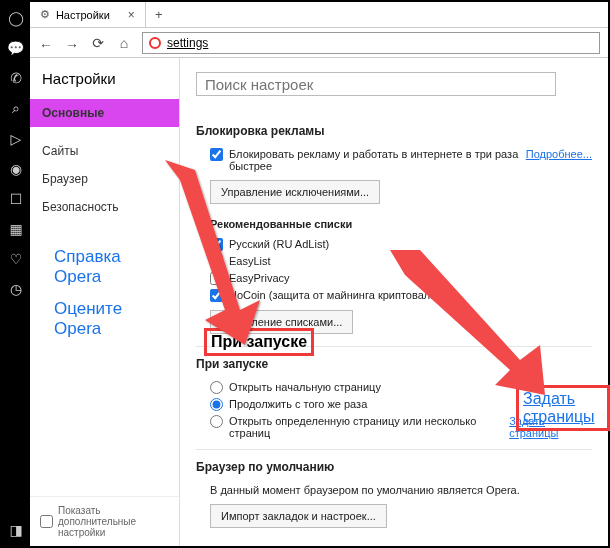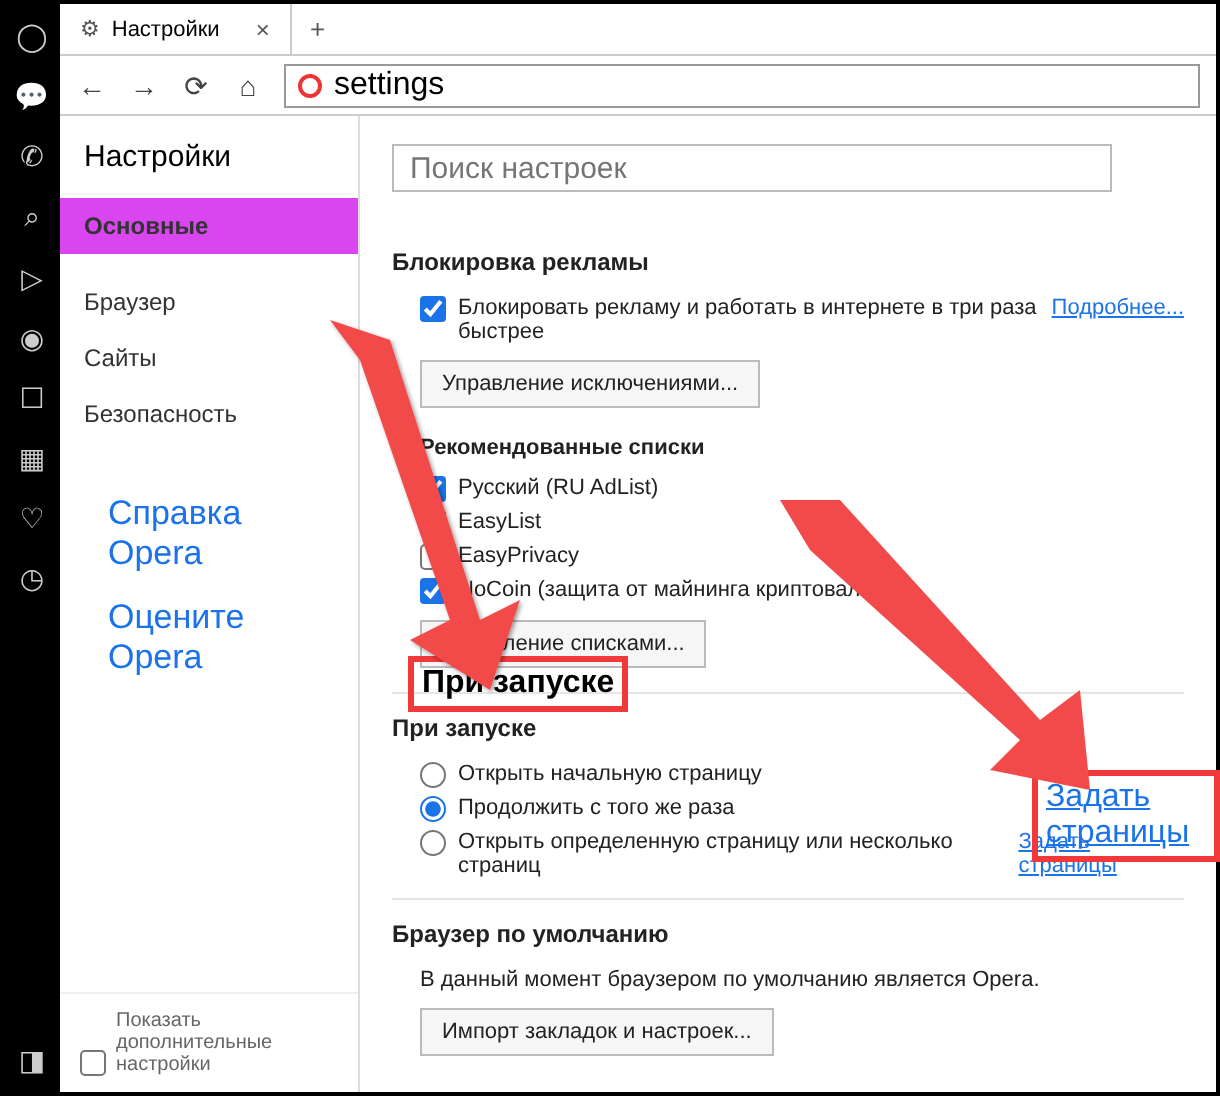--- a/index.html
+++ b/index.html
@@ -13,30 +13,30 @@
   .tabbar { height: 26px; background: #fff; border-bottom: 1px solid #ccc; display: flex; align-items: stretch; }
   .tab { display: flex; align-items: center; gap: 6px; padding: 0 10px; font-size: 11px; border-right: 1px solid #ccc; background: #fff; }
   .tab .gear { font-size: 11px; color: #555; }
   .tab .close { margin-left: 12px; color: #555; font-size: 12px; }
   .newtab { width: 26px; display: flex; align-items: center; justify-content: center; color: #555; font-size: 13px; }
 
   .addrbar { height: 30px; display: flex; align-items: center; gap: 10px; padding: 0 8px; border-bottom: 1px solid #ccc; }
   .navbtn { color: #444; font-size: 14px; width: 16px; text-align: center; }
   .addrbox { flex: 1; height: 22px; border: 1px solid #999; display: flex; align-items: center; padding: 0 6px; gap: 6px; }
   .addrbox .o { width: 12px; height: 12px; border: 2px solid #e33; border-radius: 50%; position: relative; }
-  .addrbox input { border: none; outline: none; flex: 1; font-size: 16px; }
+  .addrbox input { border: none; outline: none; flex: 1; font-size: 12px; text-decoration: underline; }
 
   .content { flex: 1; display: flex; overflow: hidden; }
   .sidebar { width: 150px; border-right: 1px solid #ddd; display: flex; flex-direction: column; padding-top: 12px; font-size: 12px; }
   .sidebar h2 { font-size: 15px; font-weight: normal; padding: 0 12px 12px; }
   .navitem { padding: 7px 12px; color: #333; cursor: pointer; }
   .navitem.active { background: #d946ef; font-weight: bold; }
   .navlink { padding: 6px 24px; color: #1a73e8; cursor: pointer; font-size: 17px; }
   .sidebar-spacer { flex: 1; }
-  .bottom-opt { padding: 8px 10px; font-size: 10px; color: #666; display: flex; align-items: flex-end; gap: 5px; border-top: 1px solid #eee; }
+  .bottom-opt { padding: 8px 10px; font-size: 10px; color: #666; display: flex; align-items: center; gap: 5px; border-top: 1px solid #eee; }
 
   .main { flex: 1; overflow: auto; padding: 14px 16px; font-size: 11px; color: #222; position: relative; }
   .search-settings { width: 100%; max-width: 360px; height: 24px; border: 1px solid #bbb; padding: 0 8px; font-size: 15px; margin-bottom: 18px; }
 
   .sec h3 { font-size: 12px; font-weight: bold; margin: 10px 0 8px; }
   .sec h4 { font-size: 11px; font-weight: bold; margin: 10px 0 6px; }
   .row { display: flex; align-items: flex-start; gap: 6px; padding: 2px 0; padding-left: 14px; }
   .row input[type=checkbox], .row input[type=radio] { accent-color: #1a73e8; }
   .link { color: #1a73e8; text-decoration: underline; cursor: pointer; }
   .btn { display: inline-block; border: 1px solid #bbb; background: #f6f6f6; padding: 5px 10px; font-size: 11px; margin: 6px 0 4px 14px; cursor: pointer; }
@@ -88,22 +88,22 @@
         <span class="o"></span>
         <input value="settings" style="">
       </div>
     </div>
 
     <div class="content">
       <div class="sidebar">
         <h2>Настройки</h2>
         <div class="navitem active">Основные</div>
         <div style="height:10px"></div>
+        <div class="navitem">Сайты</div>
         <div class="navitem">Браузер</div>
-        <div class="navitem">Сайты</div>
         <div class="navitem">Безопасность</div>
         <div style="height:20px"></div>
         <div class="navlink">Справка Opera</div>
         <div class="navlink">Оцените Opera</div>
         <div class="sidebar-spacer"></div>
         <label class="bottom-opt">
           <input type="checkbox" style="">
           <span>Показать дополнительные настройки</span>
         </label>
       </div>

